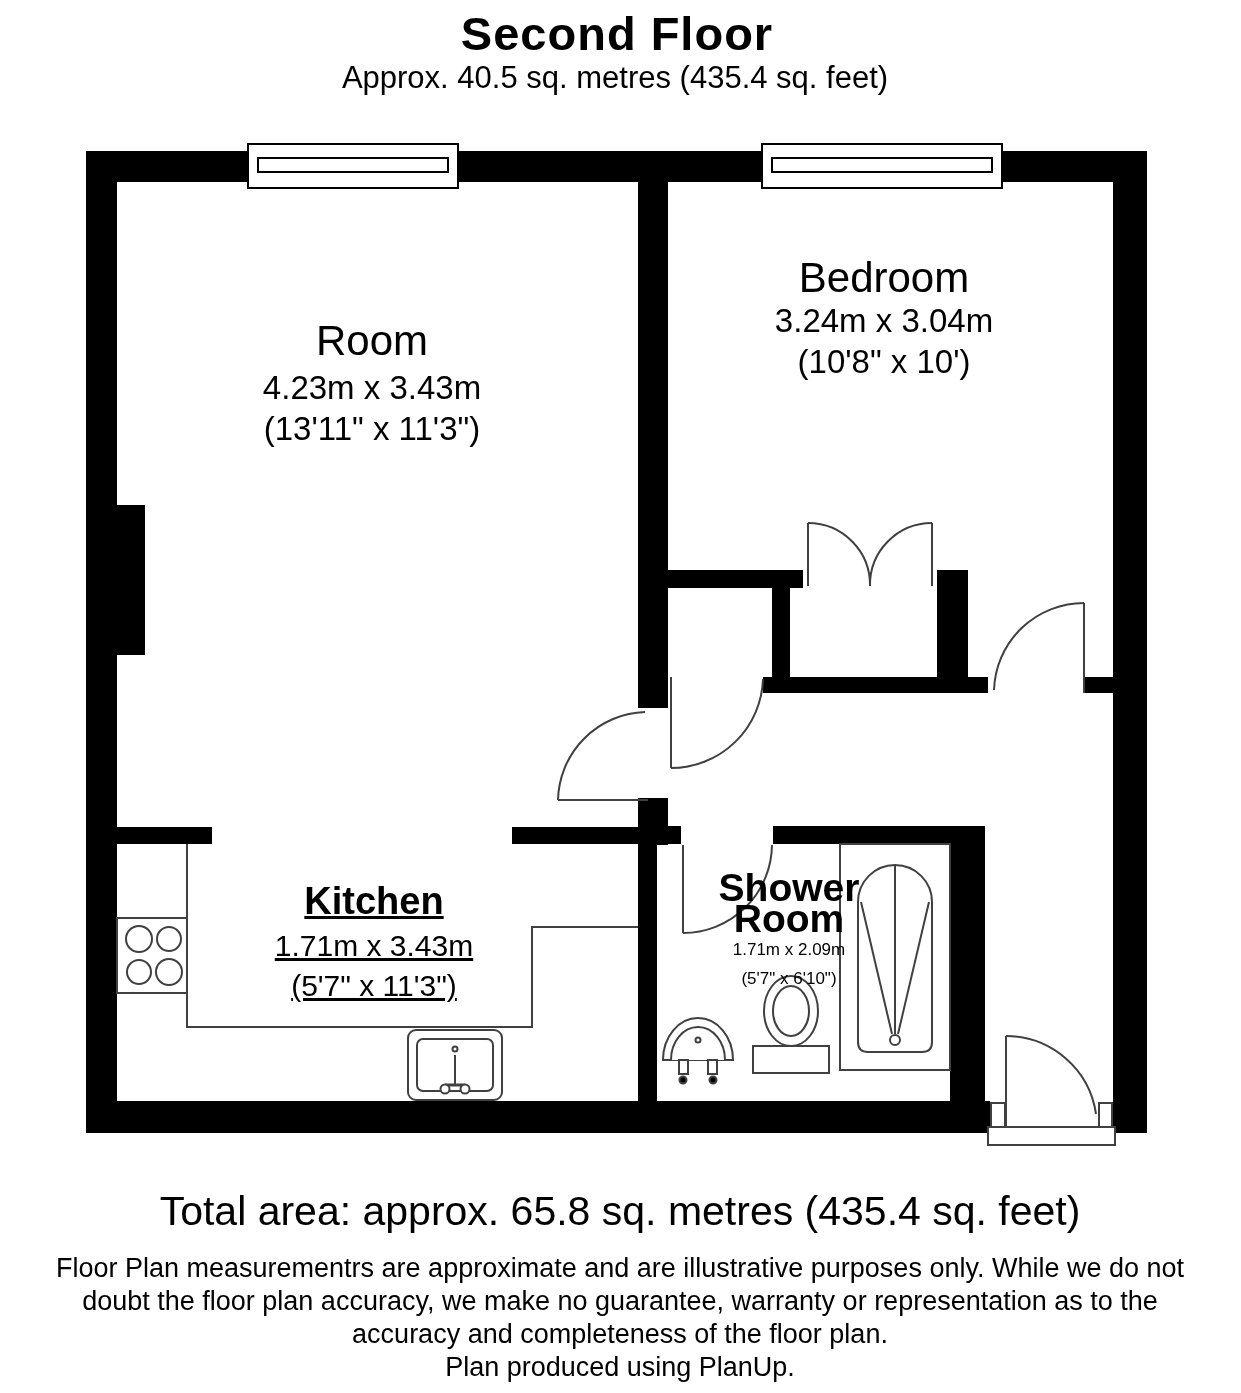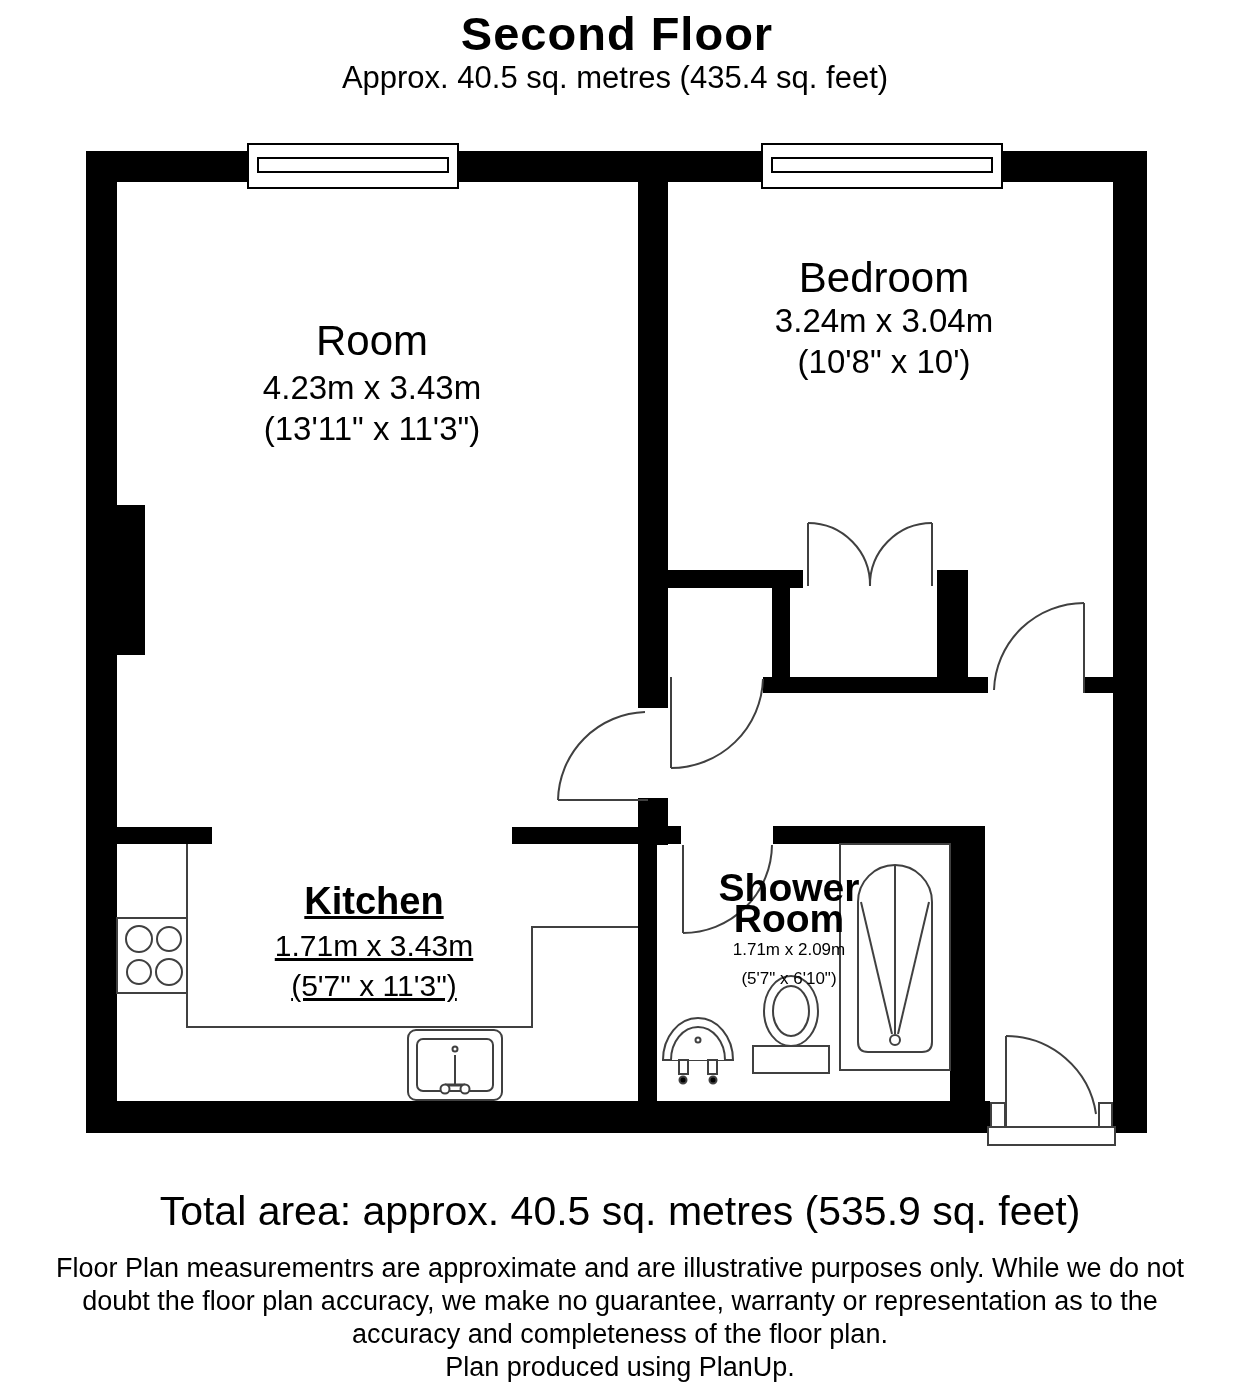--- a/index.html
+++ b/index.html
@@ -158,21 +158,21 @@
     <div class="room-dims-md">(5'7" x 11'3")</div>
   </div>
 
   <div class="ctr" style="left:789px;top:872px;">
     <div class="room-name-sm">Shower</div>
     <div class="room-name-sm">Room</div>
     <div class="room-dims-sm">1.71m x 2.09m</div>
     <div class="room-dims-sm">(5'7" x 6'10")</div>
   </div>
 
-  <div class="ctr total" style="left:620px;top:1188px;">Total area: approx. 40.5 sq. metres (535.9 sq. feet)</div>
+  <div class="ctr total" style="left:620px;top:1188px;">Total area: approx. 65.8 sq. metres (435.4 sq. feet)</div>
 
   <div>
     <div class="ctr disc" style="left:620px;top:1252px;">Floor Plan measurementrs are approximate and are illustrative purposes only. While we do not</div>
     <div class="ctr disc" style="left:620px;top:1285px;">doubt the floor plan accuracy, we make no guarantee, warranty or representation as to the</div>
     <div class="ctr disc" style="left:620px;top:1318px;">accuracy and completeness of the floor plan.</div>
     <div class="ctr disc" style="left:620px;top:1351px;">Plan produced using PlanUp.</div>
   </div>
 
 </div>
 

